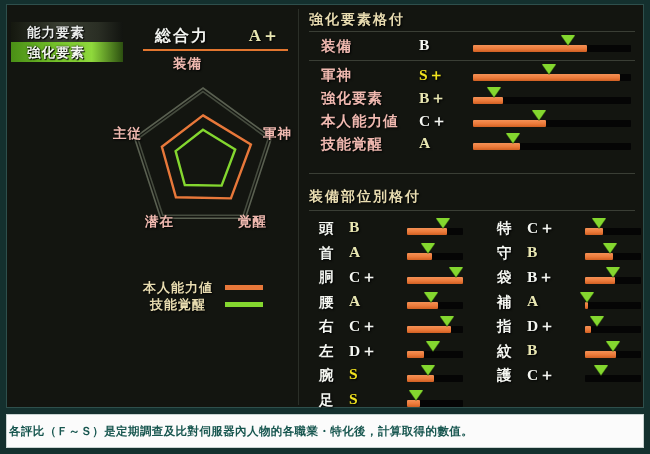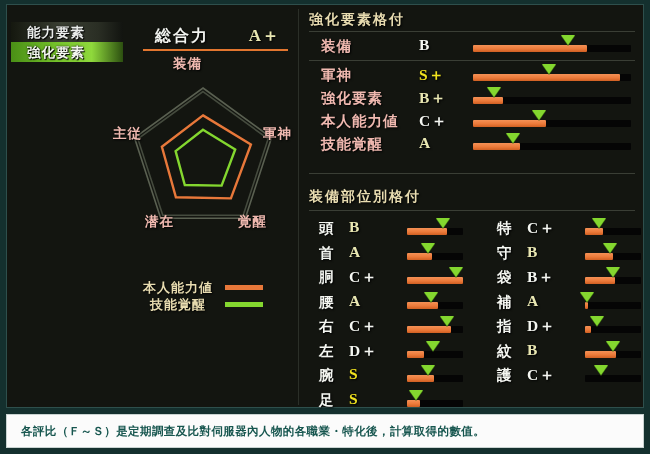--- a/index.html
+++ b/index.html
@@ -152,21 +152,21 @@
 
   
   .footer {
     position: absolute; left: 6px; top: 414px;
     width: 638px; height: 34px;
     background: #fbfbfb;
     border: 1px solid #c9d3d1;
     display: flex; align-items: center;
   }
   .footer-text {
-    padding-left: 14px;
+    padding-left: 2px;
     font-family: Liberation Mono, monospace;
     font-size: 11.5px; font-weight: bold;
     color: #17564f; letter-spacing: 0.4px;
     white-space: nowrap;
   }
 </style>
 </head>
 <body>
 
 <div id="app">

